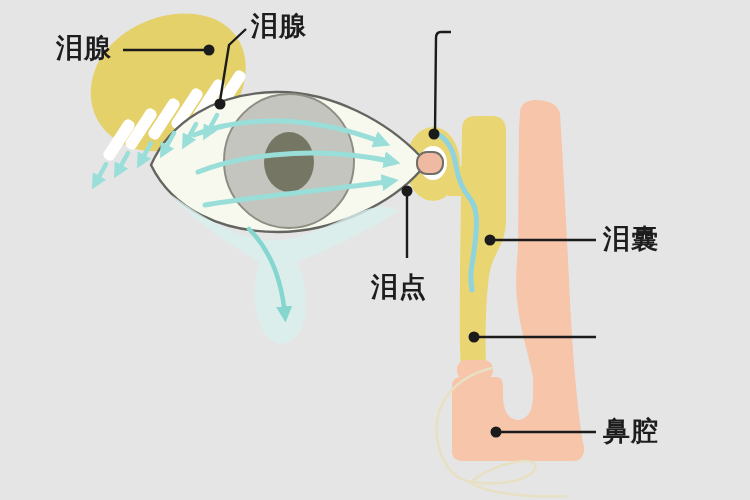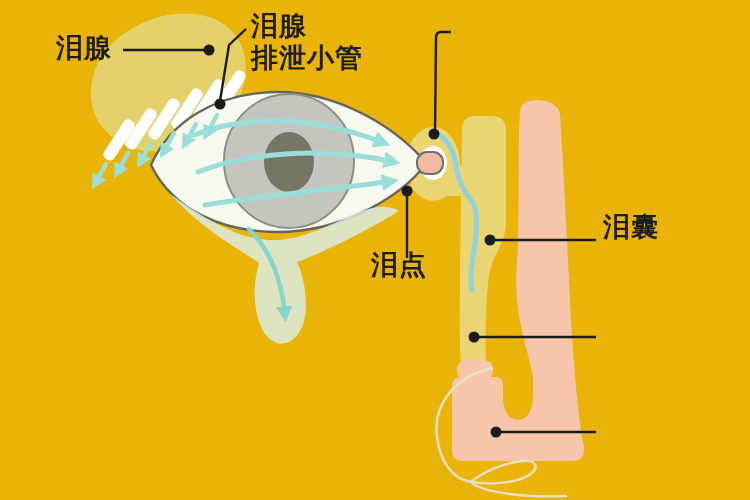--- a/index.html
+++ b/index.html
@@ -4,21 +4,21 @@
 <style>
   :root{
     --gland_yellow:#e5d169; --sac_yellow:#e9d672; --flow_cyan:#99ded8;
     --tear_fill:#d8f0ed; --tear_arrow:#85d6cf; --duct_blue:#8fd3e0;
     --nose_pink:#f6c5aa; --punctum_pink:#f0b9a1; --iris_gray:#c5c5bf;
     --pupil_gray:#767664; --sclera:#f7f8ee; --outline_gray:#646460;
     --leader_black:#1b1b1b; --sketch_cream:#e8e0c2;
   }
   html,body{margin:0;padding:0;background:#fff;}
   .stage{
-    position:relative;width:750px;height:500px;background:#eab308;overflow:hidden;
+    position:relative;width:750px;height:500px;background:#e5e5e5;overflow:hidden;
     font-family:"Liberation Sans","DejaVu Sans",sans-serif;
   }
   .stage svg{position:absolute;left:0;top:0;}
   .lbl{
     position:absolute;font-weight:700;font-size:27px;color:#1d1d1d;
     line-height:1.18;letter-spacing:1px;white-space:nowrap;user-select:none;
   }
 </style>
 </head>
 <body>
@@ -106,18 +106,18 @@
     <circle cx="407" cy="191" r="5.5"></circle>
     <circle cx="490" cy="240" r="5.5"></circle>
     <circle cx="474" cy="337" r="5.5"></circle>
     <circle cx="496" cy="432" r="5.5"></circle>
   </g>
 </svg>
 
 <div class="lbl" style="left:56px;top:33px;">泪腺</div>
 <div class="lbl" style="left:251px;top:11px;">
   <span style="display:block">泪腺</span>
-  <span style="display:block">排泄小管</span>
 </div>
-<div class="lbl" style="left:371px;top:250px;">泪点</div>
-<div class="lbl" style="left:603px;top:212px;">泪囊</div>
+<div class="lbl" style="left:371px;top:272px;">泪点</div>
+<div class="lbl" style="left:603px;top:224px;">泪囊</div>
+<div class="lbl" style="left:603px;top:416px;">鼻腔</div>
 
 </div>
 
 </body></html>

